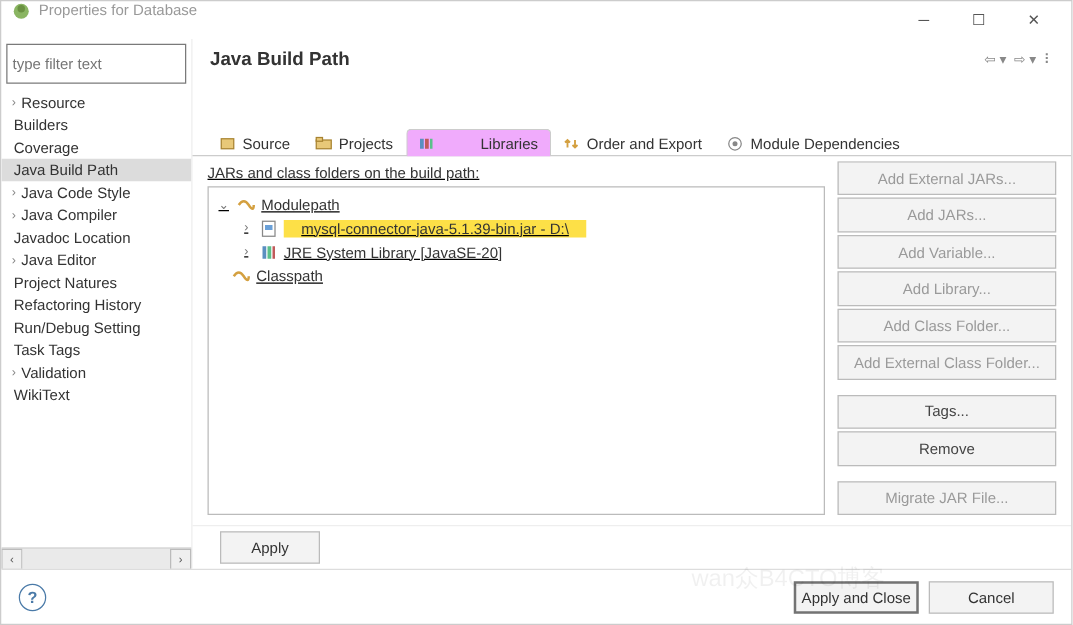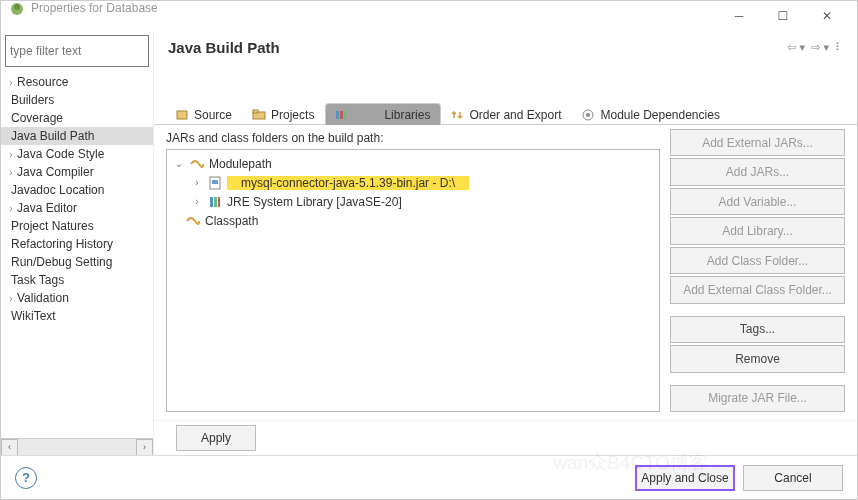--- a/index.html
+++ b/index.html
@@ -18,40 +18,40 @@
 .navitem.selected { background: #dcdcdc; }
 .leftscroll { height: 17px; border-top: 1px solid #ccc; display: flex; align-items: center; background: #f0f0f0; }
 .leftscroll .btn { width: 17px; height: 17px; border: 1px solid #bbb; background: #efefef; display: flex; align-items: center; justify-content: center; font-size: 9px; color: #555; }
 .leftscroll .track { flex: 1; background: #eaeaea; height: 17px; }
 .rightcol { flex: 1; display: flex; flex-direction: column; }
 .header { display: flex; align-items: center; padding: 8px 14px 6px 14px; }
 .header h1 { font-size: 15px; font-weight: 600; color: #333; flex: 1; }
 .header .tool { margin-left: 6px; color: #888; font-size: 11px; }
 .tabbar { display: flex; align-items: flex-end; padding: 0 12px; border-bottom: 1px solid #ccc; margin-bottom: 4px; }
 .tab { display: flex; align-items: center; padding: 4px 10px 3px 8px; border: 1px solid transparent; border-bottom: none; color: #333; gap: 5px; position: relative; top: 1px; margin-top: 40px; }
-.tab.active { border-color: #ccc; background: #a3a3a3; border-radius: 4px 4px 0 0; gap: 36px; }
+.tab.active { border-color: #ccc; background: #f0abfc; border-radius: 4px 4px 0 0; gap: 36px; }
 .tab .ticon { width: 14px; height: 14px; display: inline-block; }
 .content { flex: 1; display: flex; padding: 0 12px 8px 12px; gap: 10px; overflow: hidden; }
-.listarea { flex: 1; display: flex; flex-direction: column; }
+.listarea { flex: 1; display: flex; flex-direction: column; text-decoration: underline; }
 .listlabel { padding: 2px 0 4px 0; color: #333; }
 .treebox { flex: 1; border: 1px solid #bbb; padding: 4px 2px; overflow: hidden; }
 .trow { display: flex; align-items: center; height: 19px; white-space: nowrap; color: #333; gap: 4px; }
 .trow .arrow { width: 12px; text-align: center; color: #777; font-size: 10px; }
 .trow.selected .txt { background: #fde047; padding: 0 14px; }
 .iconbox { width: 16px; height: 16px; display: inline-flex; align-items: center; justify-content: center; }
 .btncol { width: 175px; display: flex; flex-direction: column; gap: 2px; }
 .pbtn { height: 28px; border: 1px solid #bbb; background: #f3f3f3; color: #444; display: flex; align-items: center; justify-content: center; }
 .pbtn.disabled { color: #9a9a9a; }
 .gap { height: 8px; }
 .bottombar { padding: 4px 14px; display: flex; border-top: 1px solid #eee; }
 .footer { height: 44px; display: flex; align-items: center; padding: 0 14px; border-top: 1px solid #ddd; }
 .help { width: 22px; height: 22px; border: 1.5px solid #4a7aa8; border-radius: 50%; display: flex; align-items: center; justify-content: center; color: #4a7aa8; font-size: 13px; font-weight: bold; }
 .footer .spacer { flex: 1; }
 .fbtn { min-width: 100px; height: 26px; border: 1px solid #bbb; background: #f3f3f3; margin-left: 8px; display: flex; align-items: center; justify-content: center; color: #333; }
-.fbtn.primary { border: 2px solid #8b5cf6; text-align: right; }
+.fbtn.primary { border: 2px solid #737373; text-align: right; }
 .watermark { position: absolute; bottom: 24px; right: 150px; color: rgba(0,0,0,0.06); font-size: 19px; pointer-events: none; }
 </style>
 </head>
 <body>
 
 <div class="titlebar">
   <span class="icon">
     <svg viewBox="0 0 16 16">
         <circle cx="8" cy="8" r="6" fill="#8ab562"></circle>
         <circle cx="8" cy="6" r="3" fill="#6a9142"></circle>

